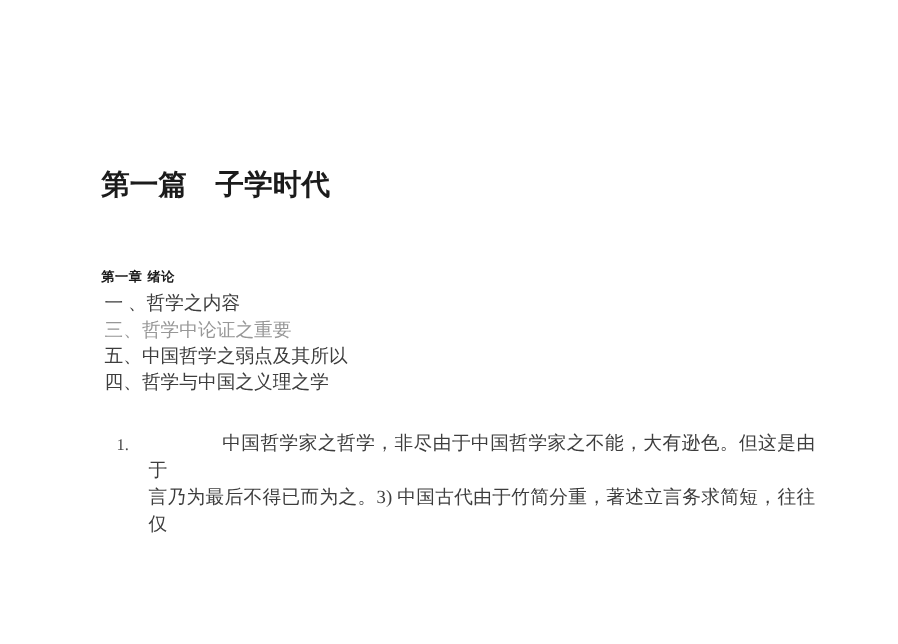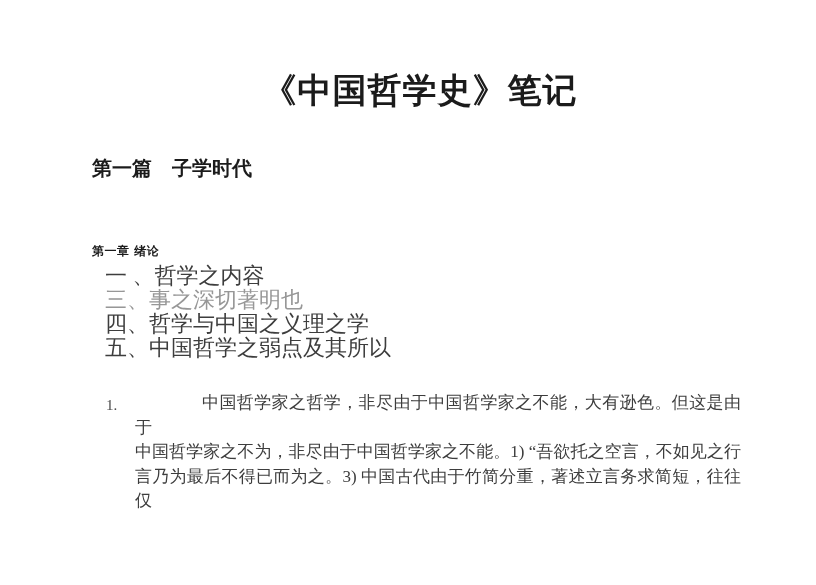--- a/index.html
+++ b/index.html
@@ -26,41 +26,41 @@
     line-height: 40px;
     letter-spacing: 1px;
     color: var(--heading, #1b1b1b);
   }
   .part-heading {
     position: absolute;
     top: 152px;
     left: 92px;
     font-family: "DejaVu Sans", "Liberation Sans", sans-serif;
     font-weight: bold;
-    font-size: 20px;
+    font-size: 26px;
     line-height: 32px;
     color: var(--heading, #1b1b1b);
   }
   .chapter-heading {
     position: absolute;
     top: 240px;
     left: 92px;
     font-family: "DejaVu Sans", "Liberation Sans", sans-serif;
     font-weight: bold;
     font-size: 12px;
     line-height: 22px;
     letter-spacing: 0.5px;
     color: var(--heading, #1b1b1b);
   }
   .outline {
     position: absolute;
     top: 264px;
-    left: 105px;
+    left: 95px;
     width: 650px;
-    font-size: 22px;
+    font-size: 17px;
     line-height: 24px;
     color: var(--body-text, #3d3d3d);
   }
   .outline-item { white-space: pre; }
   .outline-item.muted { color: var(--muted-text, #979797); }
   .notes {
     position: absolute;
     top: 391px;
     left: 103px;
     width: 640px;
@@ -82,36 +82,34 @@
     text-align: justify;
     text-align-last: justify;
     text-justify: inter-character;
   }
   .note-line.first { text-indent: 67px; }
 </style>
 </head>
 <body>
 
 <div class="page">
-  <div class="doc-title">《中国哲学史》笔记</div>
 
   <div class="part-heading">第一篇　子学时代</div>
 
   <div class="chapter-heading">第一章 绪论</div>
 
   <div class="outline">
       <div class="outline-item">一 、哲学之内容</div>
-      <div class="outline-item muted">三、事之深切著明也</div>
+      <div class="outline-item muted">三、哲学中论证之重要</div>
+      <div class="outline-item">五、中国哲学之弱点及其所以</div>
       <div class="outline-item">四、哲学与中国之义理之学</div>
-      <div class="outline-item">五、中国哲学之弱点及其所以</div>
     </div>
 
   <div class="notes">
       <div class="note">
         <span class="note-marker">1.</span>
         <div class="note-lines">
           <div class="note-line first">中国哲学家之哲学，非尽由于中国哲学家之不能，大有逊色。但这是由于</div>
-          <div class="note-line">中国哲学家之不为，非尽由于中国哲学家之不能。1) “吾欲托之空言，不如见之行</div>
           <div class="note-line">言乃为最后不得已而为之。3) 中国古代由于竹简分重，著述立言务求简短，往往仅</div>
         </div>
       </div>
     </div>
 </div>
 
 </body></html>

